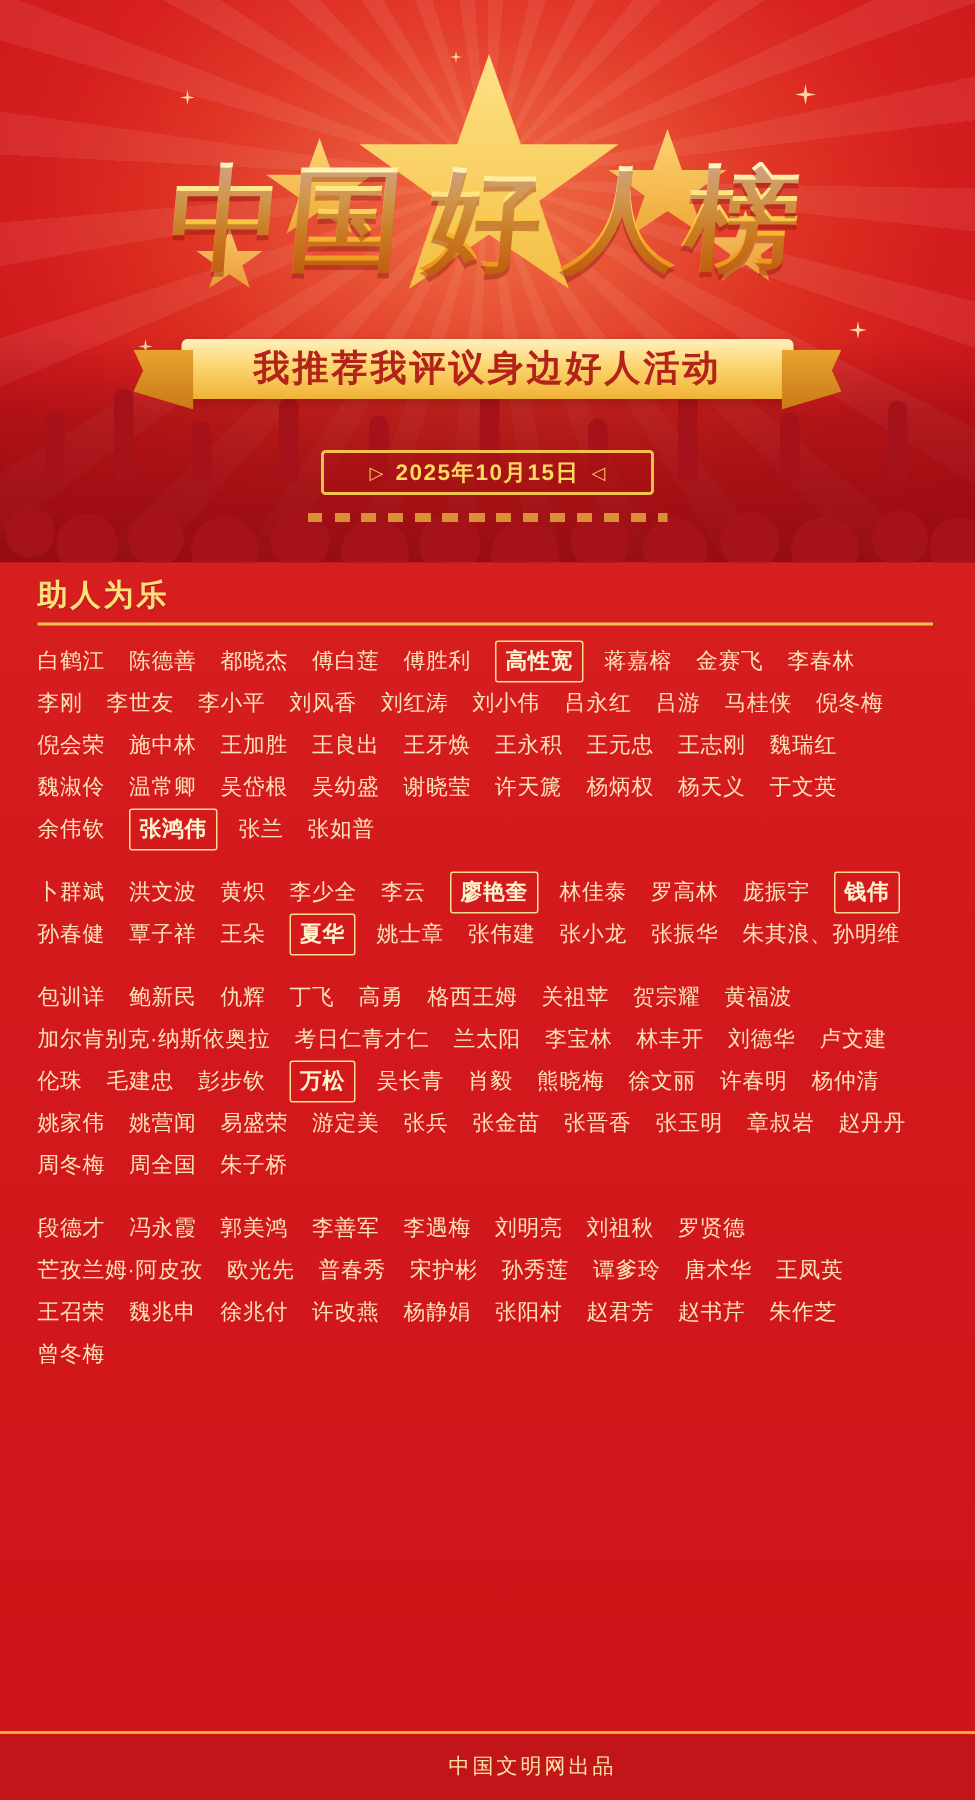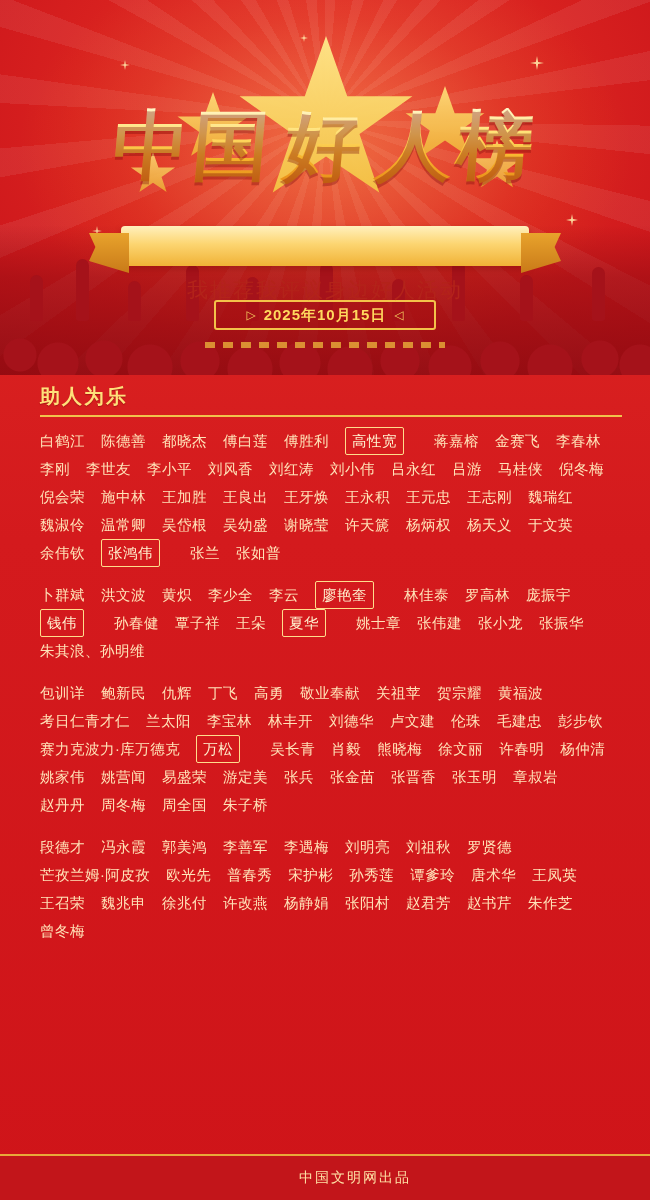--- a/index.html
+++ b/index.html
@@ -152,25 +152,24 @@
     background: linear-gradient(180deg, #e8a32c, #c97a18);
   }
   .ribbon:before { left: -32px; clip-path: polygon(0 0, 100% 0, 100% 100%, 0 70%, 16% 35%);}
   .ribbon:after  { right: -32px; clip-path: polygon(0 0, 100% 0, 84% 35%, 100% 70%, 0 100%);}
   .ribbon-text {
     position: relative;
     z-index: 2;
     display: block;
     text-align: center;
     line-height: 40px;
-    font-size: 21px;
-    font-weight: normal;
+    font-size: 24px;
+    font-weight: bold;
     letter-spacing: 2px;
     color: #b3231a;
-    margin-top: 44px;
   }
 
   .date-bar {
     position: absolute;
     left: 50%;
     top: 300px;
     margin-left: -111px;
     width: 222px;
     height: 30px;
     border: 2px solid #f3c24a;
@@ -200,21 +199,21 @@
     margin-left: -120px;
     width: 240px;
     height: 6px;
     background: repeating-linear-gradient(90deg, #eeb93c 0 10px, transparent 10px 18px);
     opacity: .75;
   }
 
   
   .content {
     position: relative;
-    padding: 8px 28px 0 40px;
+    padding: 8px 28px 0 25px;
   }
   .section { margin-bottom: 6px; }
   .section-head {
     display: flex;
     align-items: flex-end;
     gap: 0;
     border-bottom: 2px solid #f1c24c;
     padding-bottom: 5px;
     margin-bottom: 10px;
   }
@@ -236,23 +235,24 @@
     font-size: 14.5px;
     line-height: 20px;
     padding: 4px 0;
     margin-right: 16px;
     white-space: nowrap;
     letter-spacing: .5px;
   }
   .name.boxed {
     border: 1px solid #ffdd8c;
     padding: 3px 6px;
-    margin-right: 30px;
+    margin-right: 14px;
     color: #fff3d0;
     border-radius: 2px;
+    font-weight: bold;
   }
 
   .footer {
     position: absolute;
     left: 0; bottom: 0;
     width: 650px;
     height: 44px;
     background: #c2151a;
     border-top: 2px solid #e8a93a;
     display: flex;
@@ -388,34 +388,34 @@
           <span class="name">朱其浪、孙明维</span>
         </div>
       </div>
       <div class="section">
         <div class="names">
           <span class="name">包训详</span>
           <span class="name">鲍新民</span>
           <span class="name">仇辉</span>
           <span class="name">丁飞</span>
           <span class="name">高勇</span>
-          <span class="name">敬业奉献</span>
+          <span class="name">格西王姆</span>
           <span class="name">关祖苹</span>
           <span class="name">贺宗耀</span>
           <span class="name">黄福波</span>
+          <span class="name">加尔肯别克·纳斯依奥拉</span>
           <span class="name">考日仁青才仁</span>
           <span class="name">兰太阳</span>
           <span class="name">李宝林</span>
           <span class="name">林丰开</span>
           <span class="name">刘德华</span>
           <span class="name">卢文建</span>
           <span class="name">伦珠</span>
           <span class="name">毛建忠</span>
           <span class="name">彭步钦</span>
-          <span class="name">赛力克波力·库万德克</span>
           <span class="name boxed">万松</span>
           <span class="name">吴长青</span>
           <span class="name">肖毅</span>
           <span class="name">熊晓梅</span>
           <span class="name">徐文丽</span>
           <span class="name">许春明</span>
           <span class="name">杨仲清</span>
           <span class="name">姚家伟</span>
           <span class="name">姚营闻</span>
           <span class="name">易盛荣</span>

